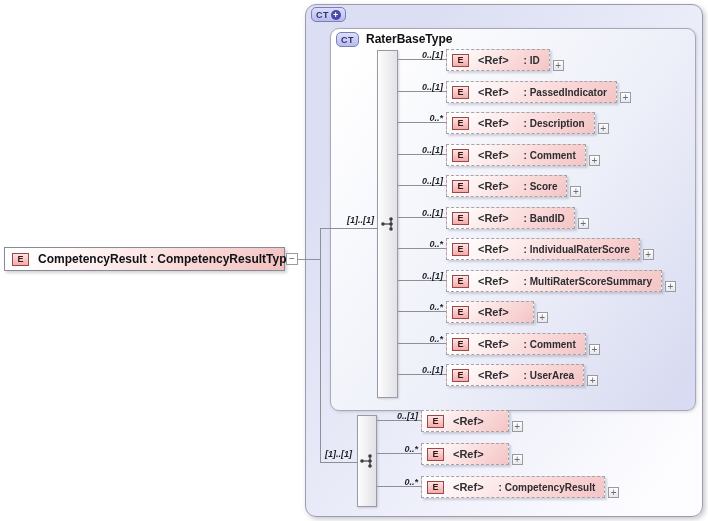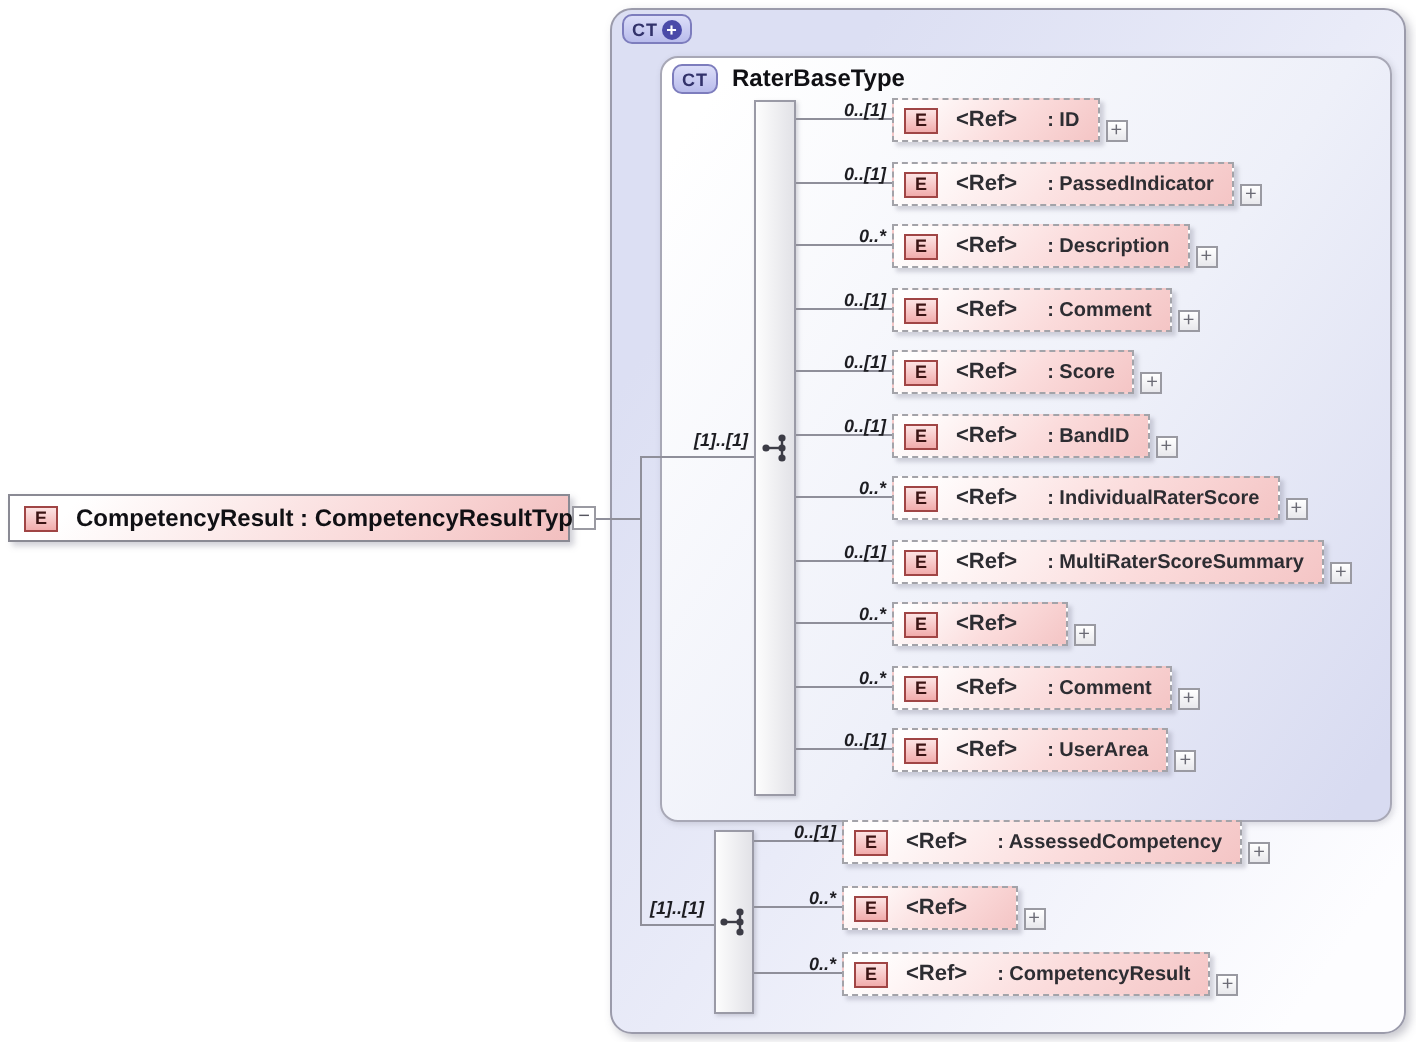--- a/index.html
+++ b/index.html
@@ -248,21 +248,20 @@
     <span class="plus">+</span>
   </div>
 
   <div class="row" style="left:377px;top:416px;">
     <span class="lead short">
         <i class="card">0..[1]</i>
       </span>
     <span class="ebox">
         <span class="e-badge">E</span>
         <span class="ref">&lt;Ref&gt;</span>
-        <span class="ename">: AssessedCompetency</span>
       </span>
     <span class="plus">+</span>
   </div>
   <div class="row" style="left:377px;top:449px;">
     <span class="lead short">
         <i class="card">0..*</i>
       </span>
     <span class="ebox">
         <span class="e-badge">E</span>
         <span class="ref">&lt;Ref&gt;</span>

